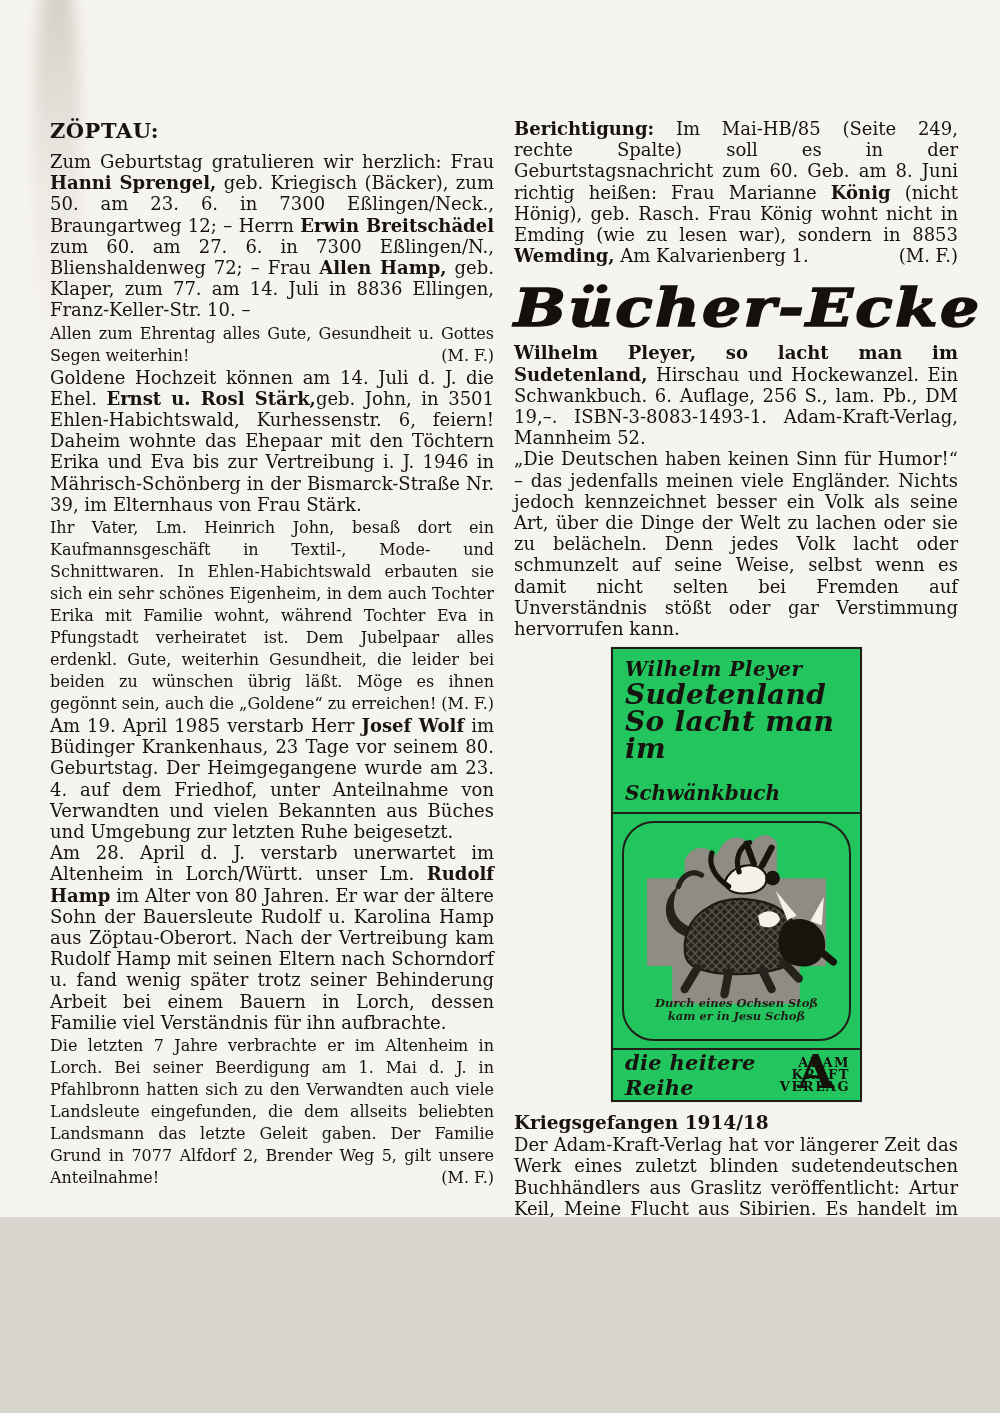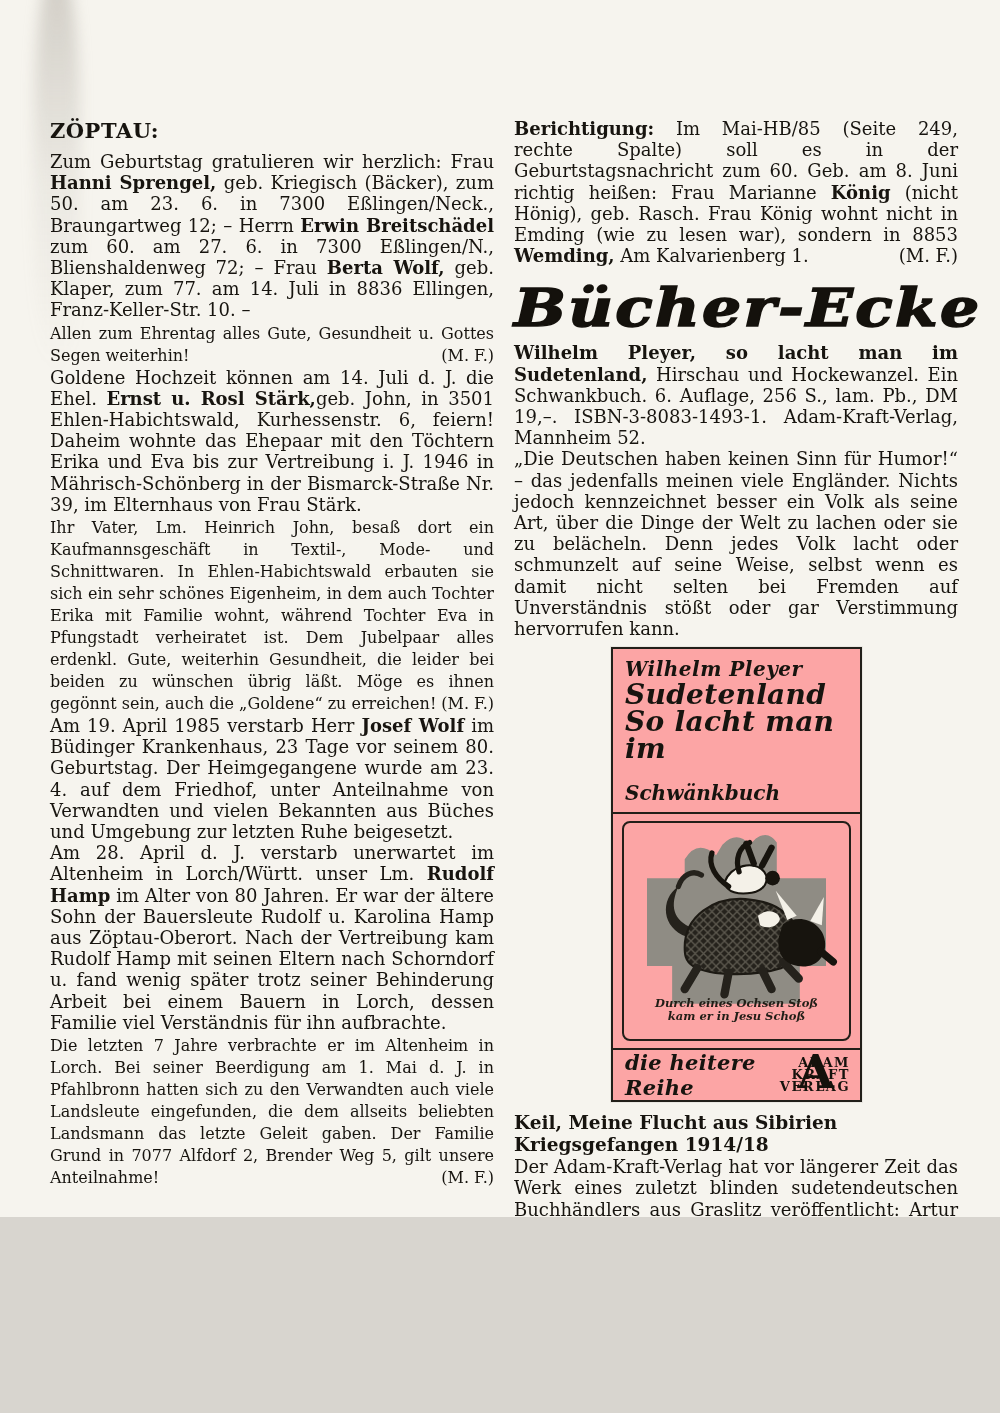--- a/index.html
+++ b/index.html
@@ -30,30 +30,30 @@
   .books-header {
     margin:14px 0 8px 0; font-size:53px; line-height:54px;
     font-weight:bold; font-style:italic; letter-spacing:2px; white-space:nowrap;
     transform:scaleX(1.16); transform-origin:left center;
     -webkit-text-stroke:1.6px #14110c; color:#14110c;
   }
 
   
   .cover {
     position:relative; width:247px; margin:8px 0 10px 97px;
-    border:2px solid #221f19; background:#fca5a5;
+    border:2px solid #221f19; background:#22c55e;
     box-shadow:0 0 0 1px rgba(0,0,0,.05);
   }
   .cover-top { padding:8px 12px 7px 12px; border-bottom:2px solid #221f19; }
   .cover-author { font-size:20px; font-weight:bold; font-style:italic; letter-spacing:.5px; }
   .cover-title { font-size:28px; line-height:27px; font-weight:bold; font-style:italic; letter-spacing:.3px; }
   .cover-subtitle { font-size:20px; font-weight:bold; font-style:italic; margin-top:19px; }
   .cover-mid {
     position:relative; margin:7px 9px; height:216px;
-    border:2px solid #221f19; border-radius:8px; overflow:hidden;
+    border:2px solid #221f19; border-radius:32px; overflow:hidden;
   }
   .cover-mid svg { position:absolute; inset:0; width:100%; height:100%; }
   .cover-caption {
     position:absolute; left:0; right:0; bottom:16px; text-align:center;
     font-style:italic; font-weight:bold; font-size:11.5px; line-height:13px; color:#211e17;
   }
   .cover-bottom {
     border-top:2px solid #221f19; height:50px; display:flex;
     align-items:center; justify-content:flex-end; padding:0 10px 0 12px;
   }
@@ -68,21 +68,21 @@
 </head>
 <body>
 
 <div class="page">
   <div class="smudge"></div>
 
   <div class="col col-left">
     <h1 class="sec-head">ZÖPTAU:</h1>
 
     <p class="main">
-      <span>Zum Geburtstag gratulieren wir herzlich: Frau <b>Hanni Sprengel,</b> geb. Kriegisch (Bäcker), zum 50. am 23. 6. in 7300 Eßlingen/Neck., Braungartweg 12; – Herrn <b>Erwin Breitschädel</b> zum 60. am 27. 6. in 7300 Eßlingen/N., Blienshaldenweg 72; – Frau <b>Berta Wolf,</b> geb. Klaper, zum 77. am 14. Juli in 8836 Ellingen, Franz-Keller-Str. 10. –</span>
+      <span>Zum Geburtstag gratulieren wir herzlich: Frau <b>Hanni Sprengel,</b> geb. Kriegisch (Bäcker), zum 50. am 23. 6. in 7300 Eßlingen/Neck., Braungartweg 12; – Herrn <b>Erwin Breitschädel</b> zum 60. am 27. 6. in 7300 Eßlingen/N., Blienshaldenweg 72; – Frau <b>Allen Hamp,</b> geb. Klaper, zum 77. am 14. Juli in 8836 Ellingen, Franz-Keller-Str. 10. –</span>
     </p>
     <p class="small">
       <span>Allen zum Ehrentag alles Gute, Gesundheit u. Gottes Segen weiterhin!</span>
       <span class="sig">(M. F.)</span>
     </p>
 
     <p class="main gap-sm">
       <span>Goldene Hochzeit können am 14. Juli d. J. die Ehel. <b>Ernst u. Rosl Stärk,</b>geb. John, in 3501 Ehlen-Habichtswald, Kurhessenstr. 6, feiern! Daheim wohnte das Ehepaar mit den Töchtern Erika und Eva bis zur Vertreibung i. J. 1946 in Mährisch-Schönberg in der Bismarck-Straße Nr. 39, im Elternhaus von Frau Stärk.</span>
     </p>
     <p class="small">
@@ -157,21 +157,20 @@
         <span class="series-name">die heitere Reihe</span>
         <span class="publisher-logo">
           <span class="bigA">A</span>
           <span class="line" style="display:block">ADAM</span>
           <span class="line" style="display:block">KRAFT</span>
           <span class="line" style="display:block">VERLAG</span>
         </span>
       </div>
     </div>
 
-    <p class="keil-head">Keil, Meine Flucht aus Sibirien</p>
     <p class="keil-head">Kriegsgefangen 1914/18</p>
     <p class="main">
       <span>Der Adam-Kraft-Verlag hat vor längerer Zeit das Werk eines zuletzt blinden sudetendeutschen Buchhändlers aus Graslitz veröffentlicht: Artur Keil, Meine Flucht aus Sibirien. Es handelt im <b>Ersten Weltkrieg</b> und zeigt, welche Leiden einzelne Gefangene damals durchstehen mußten. Es ist aber auch ein Buch der Hoffnung, das beweist: Wer nicht aufgibt, hat noch nicht verloren! Adam-Kraft-Verlag, Postfach 210, 6800 Mannheim 52.</span>
     </p>
   </div>
 
   <div class="page-number">301</div>
 </div>
 
 </body></html>

